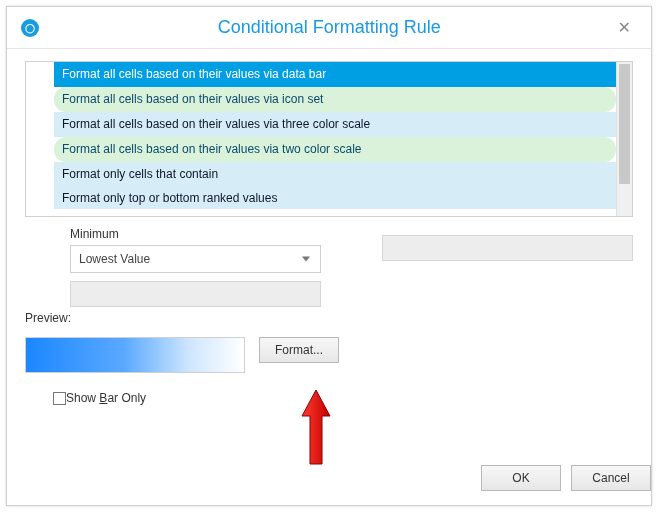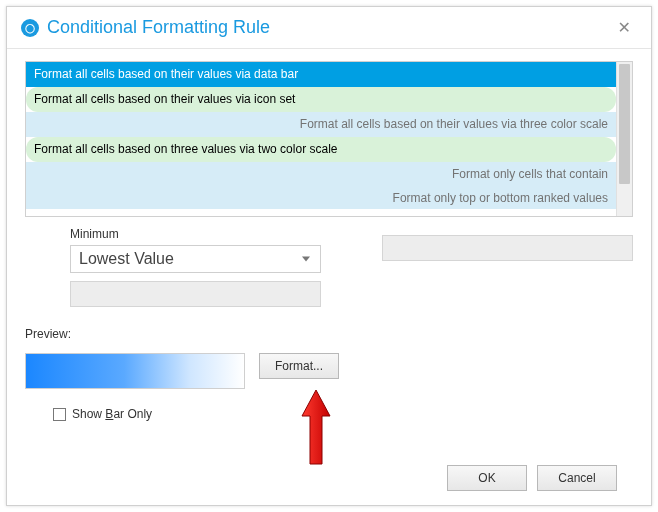--- a/index.html
+++ b/index.html
@@ -35,20 +35,21 @@
     display: flex; align-items: center; justify-content: center;
     color: #fff; font-size: 9px; font-weight: bold;
     margin-right: 8px;
     flex-shrink: 0;
   }
   .title {
     color: #1a9ae0;
     font-size: 18px;
     font-weight: 400;
     flex: 1;
+    text-align: center;
   }
   .close-x {
     color: #888;
     font-size: 16px;
     cursor: pointer;
     padding: 4px 6px;
   }
   .content {
     padding: 12px 18px 0 18px;
   }
@@ -58,20 +59,21 @@
     margin-bottom: 4px;
   }
   .list-wrap {
     display: flex;
     border: 1px solid #d0d0d0;
   }
   .rule-list {
     flex: 1;
     height: 154px;
     overflow: hidden;
+    margin-left: 28px;
   }
   .scrollbar {
     width: 16px;
     background: #f0f0f0;
     border-left: 1px solid #e0e0e0;
     position: relative;
   }
   .scroll-thumb {
     position: absolute;
     top: 2px; left: 2px; right: 2px;
@@ -81,39 +83,39 @@
   }
   .rule-item {
     height: 25px;
     line-height: 25px;
     padding: 0 8px;
     font-size: 12px;
     white-space: nowrap;
     overflow: hidden;
   }
   .sel   { background: #009fe3; color: #fff; }
-  .alt0  { background: #d9f2d9; color: #000000; border-radius: 12px; }
-  .alt1  { background: #d6ecf7; color: #737373; text-align: right; }
+  .alt0  { background: #d9f2d9; color: #0c4a6e; border-radius: 12px; }
+  .alt1  { background: #d6ecf7; color: #0f172a; }
   .cut   { height: 22px; line-height: 22px; overflow: hidden; }
 
   .minmax {
     display: flex;
     gap: 16px;
     margin-top: 10px;
   }
   .col { flex: 1; padding-left: 45px; }
   .dropdown {
     margin-top: 4px;
     height: 28px;
     border: 1px solid #cfcfcf;
     background: #fff;
     display: flex;
     align-items: center;
     padding: 0 8px;
-    font-size: 16px;
+    font-size: 12px;
     color: #444;
     position: relative;
   }
   .dropdown .caret {
     position: absolute;
     right: 10px; top: 50%;
     transform: translateY(-50%);
     width: 0; height: 0;
     border-left: 4px solid transparent;
     border-right: 4px solid transparent;
@@ -145,33 +147,32 @@
     border: 1px solid #b8b8b8;
     font-size: 12px;
     color: #333;
     cursor: pointer;
   }
 
   .checkbox-row {
     margin-top: 18px;
     display: flex;
     align-items: center;
-    gap: 6px;
     margin-left: 28px;
   }
   .chk {
     width: 13px; height: 13px;
     border: 1px solid #777;
     background: #fff;
   }
   .chk-label .ul { text-decoration: underline; }
 
   .footer {
     position: absolute;
-    right: 34px; bottom: 14px;
+    right: 0; bottom: 14px;
     display: flex;
     gap: 10px;
   }
 
   
   .arrow {
     position: absolute;
     left: 296px; top: 388px;
     width: 40px; height: 80px;
     pointer-events: none;
@@ -189,21 +190,21 @@
   </div>
 
   <div class="content">
 
 
     <div class="list-wrap">
       <div class="rule-list">
         <div class="rule-item sel">Format all cells based on their values via data bar</div>
         <div class="rule-item alt0">Format all cells based on their values via icon set</div>
         <div class="rule-item alt1">Format all cells based on their values via three color scale</div>
-        <div class="rule-item alt0">Format all cells based on three values via two color scale</div>
+        <div class="rule-item alt0">Format all cells based on their values via two color scale</div>
         <div class="rule-item alt1">Format only cells that contain</div>
         <div class="rule-item alt1 cut">Format only top or bottom ranked values</div>
       </div>
       <div class="scrollbar">
         <div class="scroll-thumb"></div>
       </div>
     </div>
 
     <div class="minmax">
       <div class="col">
@@ -212,21 +213,21 @@
           <span>Lowest Value</span>
           <span class="caret"></span>
         </div>
         <div class="graybox"></div>
       </div>
       <div class="col">
         <div class="graybox"></div>
       </div>
     </div>
 
-    <div class="label" style="margin-top:20px">Preview:</div>
+    <div class="label" style="margin-top:4px">Preview:</div>
     <div class="preview-row">
       <div class="preview-swatch"></div>
       <button class="btn">Format...</button>
     </div>
 
     <div class="checkbox-row">
       <div class="chk"></div>
       <span class="chk-label"><span>Show </span><span class="ul">B</span><span>ar Only</span></span>
     </div>
 

